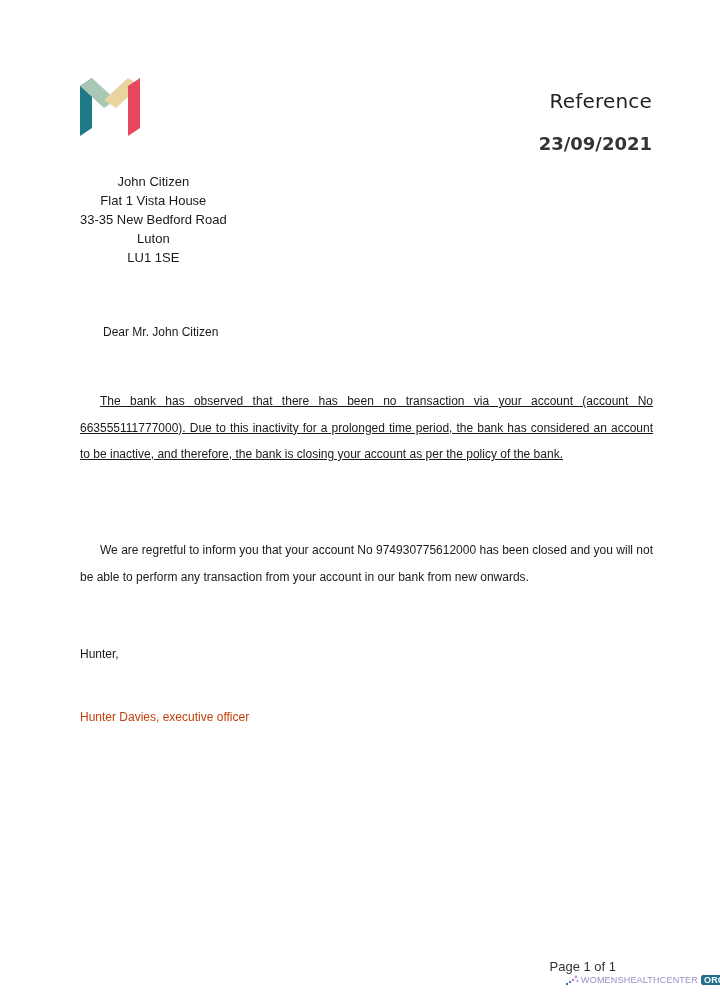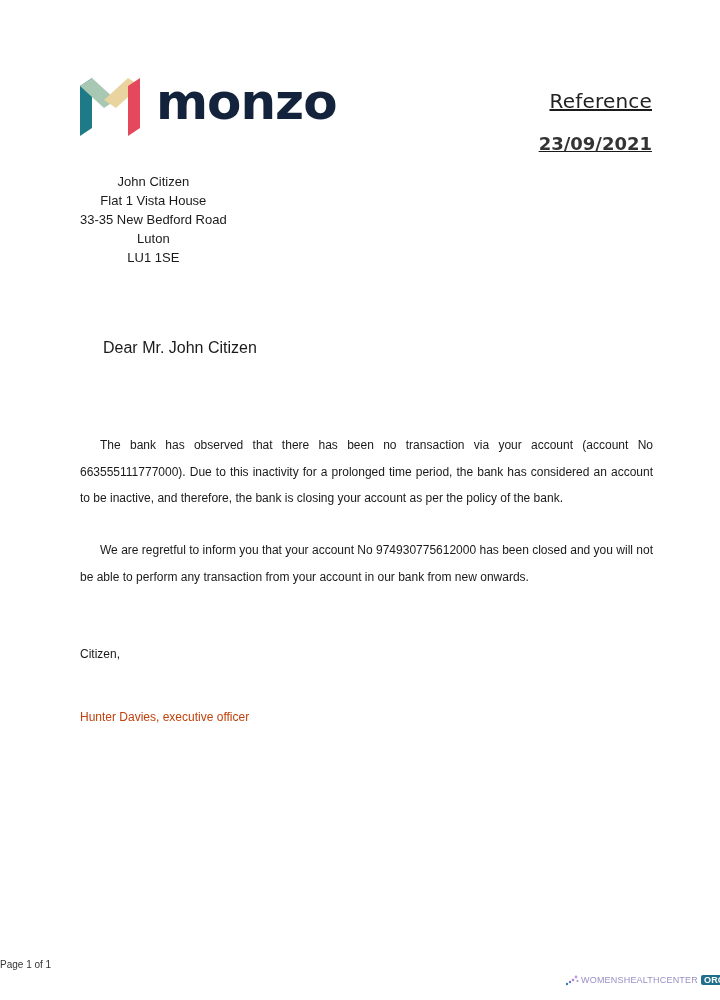--- a/index.html
+++ b/index.html
@@ -37,21 +37,20 @@
       color: #14233c;
       line-height: 60px;
       position: relative;
       top: -4px;
     }
     .reference {
       position: absolute;
       right: 68px;
       top: 88px;
       text-align: right;
-      text-decoration: underline;
     }
     .reference-title {
       font-family: "DejaVu Sans", sans-serif;
       font-size: 20px;
       color: #222;
       letter-spacing: 0.2px;
       line-height: 26px;
     }
     .reference-date {
       font-family: "DejaVu Sans", sans-serif;
@@ -66,34 +65,34 @@
       top: 172px;
       font-size: 13px;
       line-height: 19px;
       color: #1a1a1a;
       text-align: center;
     }
     .address div { white-space: nowrap; }
     .salutation {
       position: absolute;
       left: 103px;
-      top: 339px;
-      font-size: 16px;
+      top: 325px;
+      font-size: 12px;
       color: #1a1a1a;
     }
     .para {
       position: absolute;
       left: 80px;
       width: 573px;
       font-size: 12px;
       line-height: 26.5px;
       text-align: justify;
       color: #1a1a1a;
     }
-    .para-1 { top: 432px; }
+    .para-1 { top: 388px; text-decoration: underline; }
     .para-2 { top: 537px; }
     .indent { display: inline-block; width: 20px; }
     .regards {
       position: absolute;
       left: 80px;
       top: 647px;
       font-size: 12px;
       color: #1a1a1a;
     }
     .signature {
@@ -101,22 +100,22 @@
       left: 80px;
       top: 710px;
       font-size: 12px;
       color: #c2410c;
     }
     .page-footer {
       position: absolute;
       left: 0;
       width: 616px;
       top: 959px;
-      text-align: left;
-      font-size: 10px;
+      text-align: right;
+      font-size: 13px;
       color: #333;
     }
     .watermark {
       position: absolute;
       left: 565px;
       top: 974px;
       display: flex;
       align-items: center;
       font-size: 9px;
       color: #9a8fc4;
@@ -145,21 +144,20 @@
   <svg class="logo-mark" viewBox="0 0 60 60">
 
     <polygon points="0,10 12,2 12,52 0,60" fill="#1e7a87"></polygon>
 
     <polygon points="12,2 0,10 24,32 36,24" fill="#a8c8b3"></polygon>
 
     <polygon points="48,2 60,10 36,32 24,24" fill="#e9d39f"></polygon>
 
     <polygon points="48,10 60,2 60,52 48,60" fill="#e5485d"></polygon>
   </svg>
-  <span class="logo-word">monzo</span>
 </div>
 
 <div class="reference">
   <div class="reference-title">Reference</div>
   <div class="reference-date">23/09/2021</div>
 </div>
 
 <div class="address">
   <div>John Citizen</div>
   <div>Flat 1 Vista House</div>
@@ -167,21 +165,21 @@
   <div>Luton</div>
   <div>LU1 1SE</div>
 </div>
 
 <div class="salutation">Dear Mr. John Citizen</div>
 
 <div class="para para-1"><span class="indent"></span><span>The bank has observed that there has been no transaction via your account (account No 663555111777000). Due to this inactivity for a prolonged time period, the bank has considered an account to be inactive, and therefore, the bank is closing your account as per the policy of the bank.</span></div>
 
 <div class="para para-2"><span class="indent"></span><span>We are regretful to inform you that your account No 974930775612000 has been closed and you will not be able to perform any transaction from your account in our bank from new onwards.</span></div>
 
-<div class="regards">Citizen,</div>
+<div class="regards">Hunter,</div>
 
 <div class="signature">Hunter Davies, executive officer</div>
 
 <div class="page-footer">Page 1 of 1</div>
 
 <div class="watermark">
   <svg class="watermark-dots" viewBox="0 0 14 12">
     <circle cx="2" cy="10" r="1.2" fill="#2a86a8"></circle>
     <circle cx="5" cy="8" r="1.2" fill="#7a6fc0"></circle>
     <circle cx="8" cy="6" r="1.3" fill="#b08ad0"></circle>

